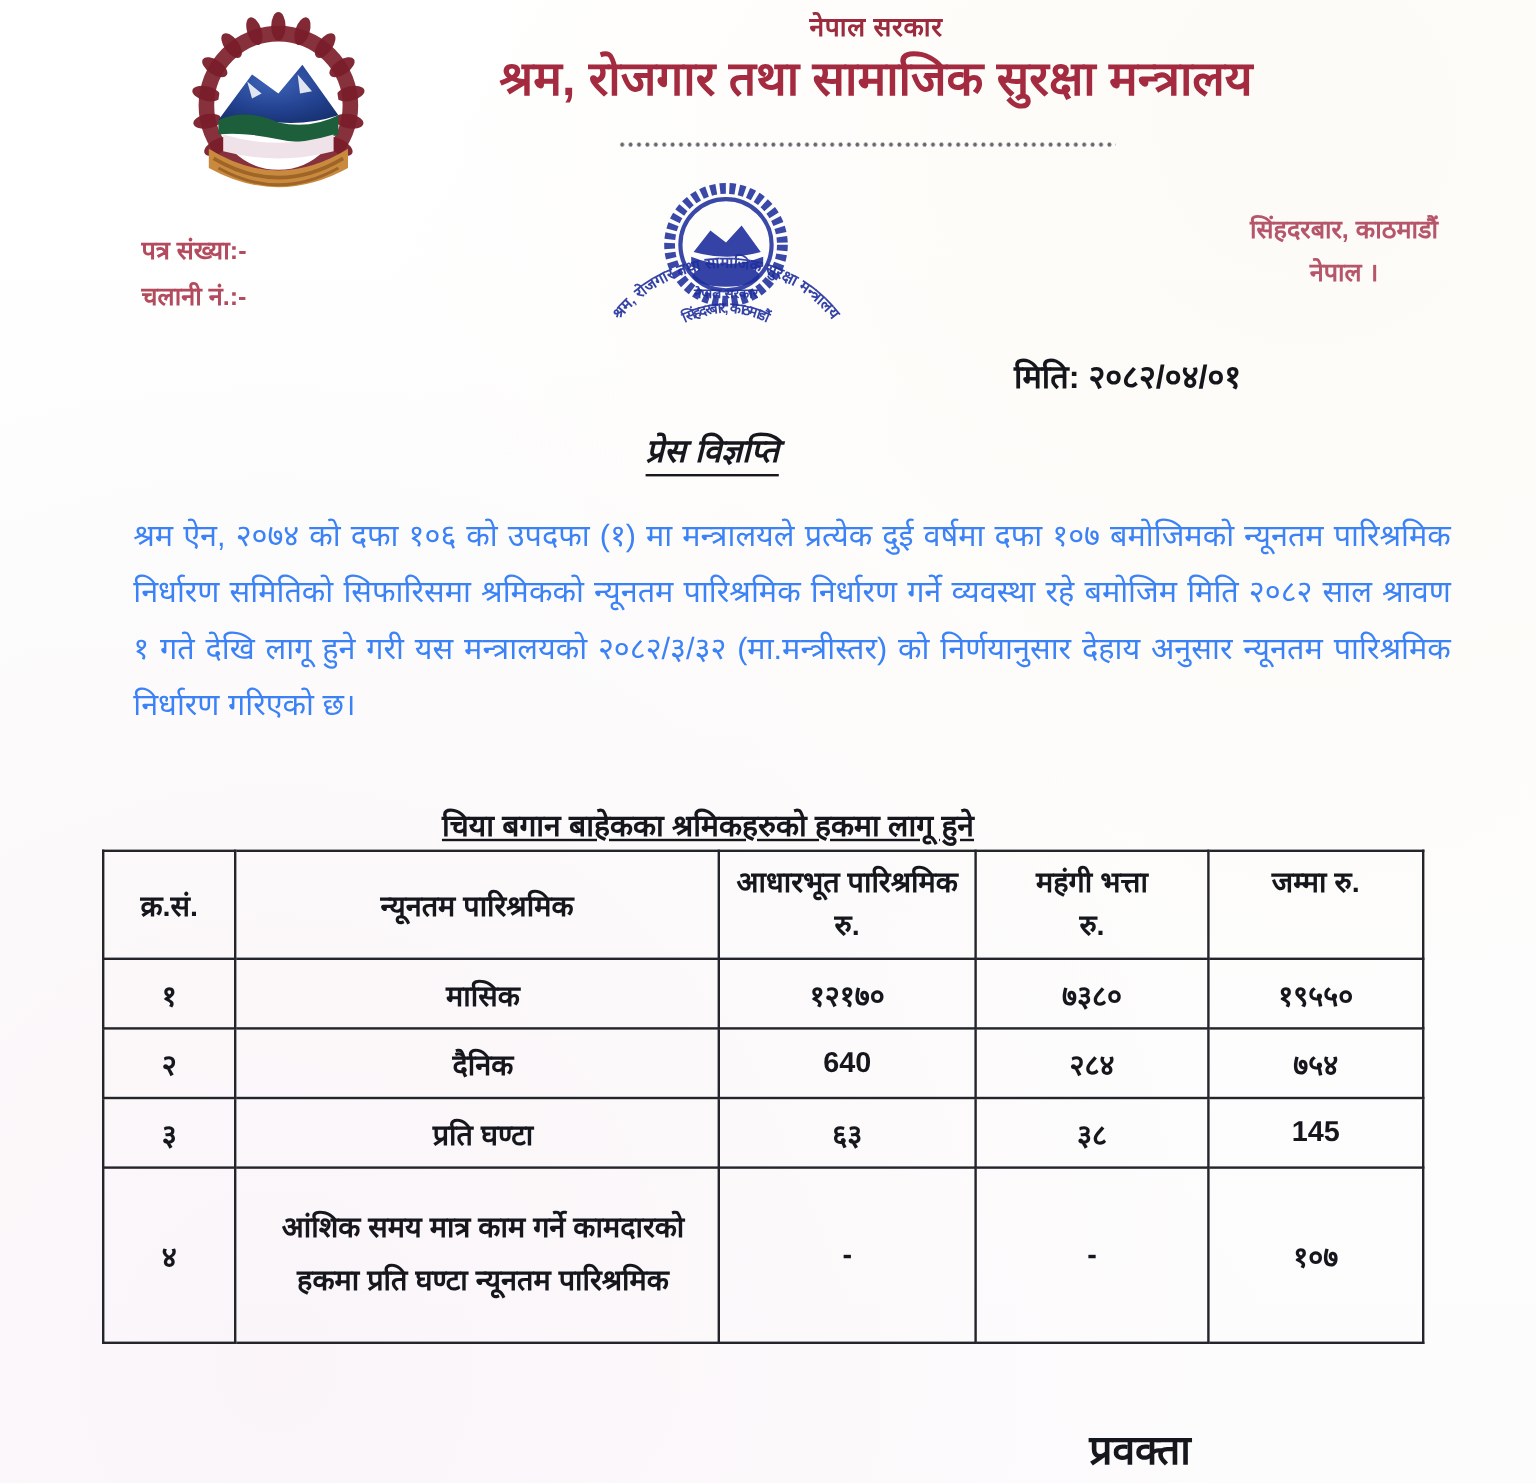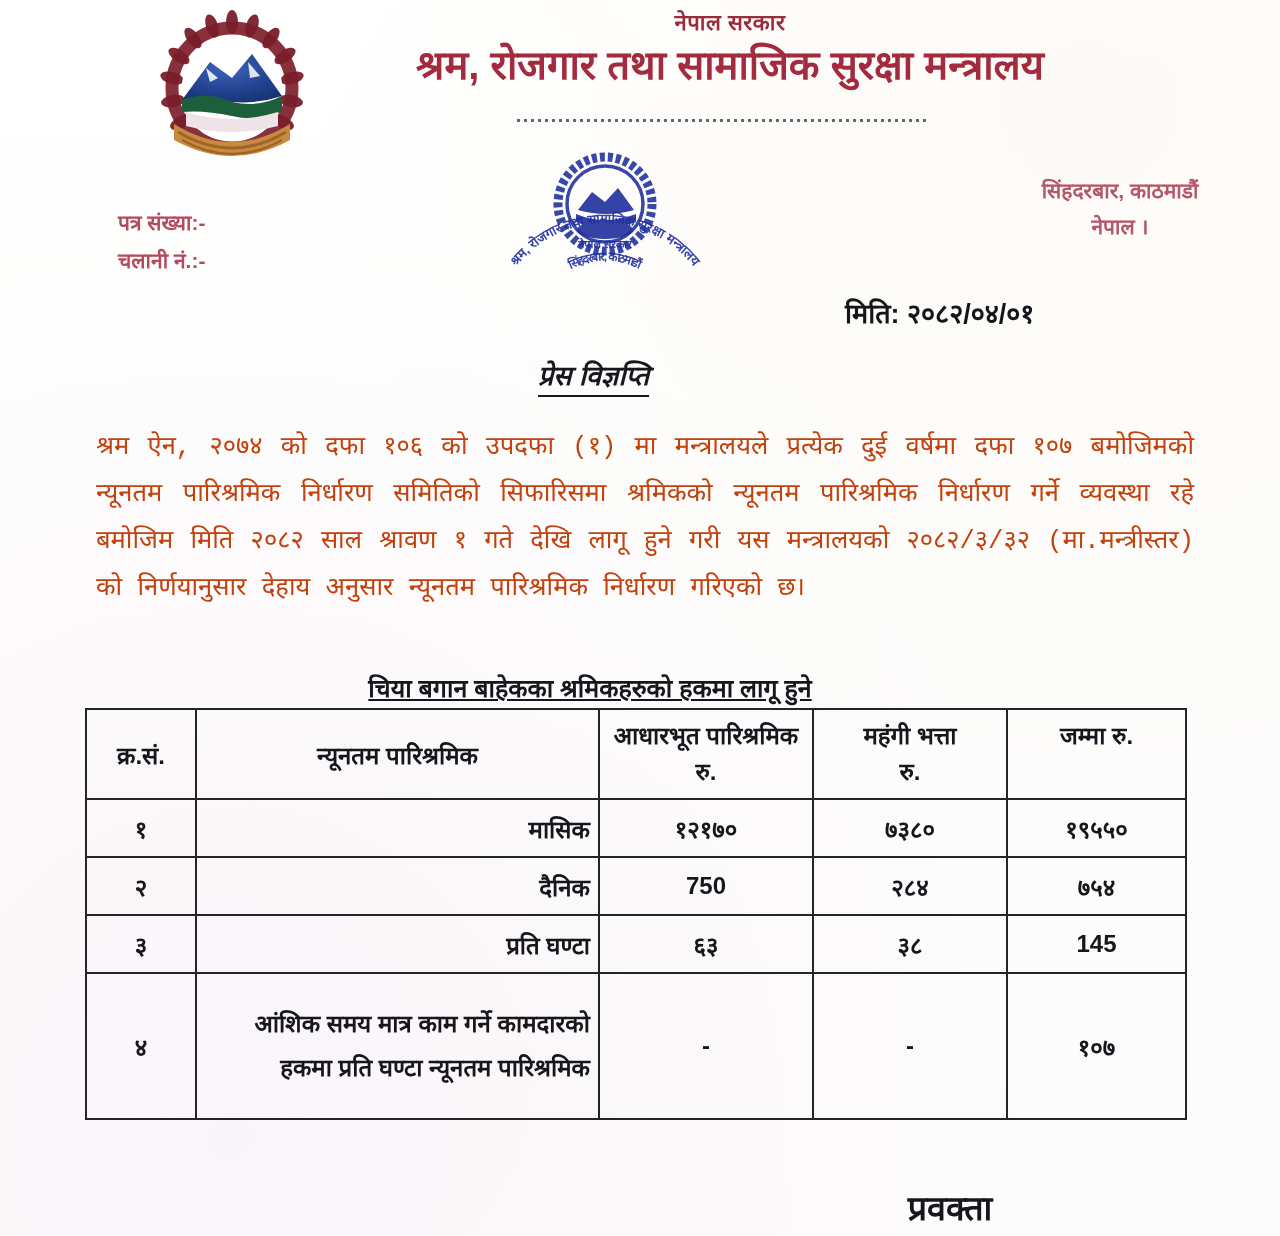--- a/index.html
+++ b/index.html
@@ -76,21 +76,20 @@
 
   
   .ref-line {
     position: absolute;
     left: 118px;
     font-size: 21px;
     font-weight: bold;
     color: #b34a5d;
     font-family: "Liberation Sans", sans-serif;
     white-space: nowrap;
-    margin-top: 14px;
   }
   #ref-patra { top: 194px; }
   #ref-chalani { top: 232px; }
 
   
   .addr-line {
     position: absolute;
     font-size: 21px;
     font-weight: bold;
     color: #b6566a;
@@ -133,28 +132,28 @@
     color: #16181e;
     font-family: "Liberation Sans", sans-serif;
     border-bottom: 2.5px solid #16181e;
     padding-bottom: 2px;
     white-space: nowrap;
   }
 
   
   #body-para {
     position: absolute;
-    left: 96px;
+    left: 111px;
     top: 424px;
     width: 1098px;
     font-size: 25.5px;
     line-height: 47px;
-    color: #c2410c;
+    color: #3b82f6;
     text-align: justify;
-    font-family: Liberation Mono, monospace;
+    font-family: Liberation Sans, sans-serif;
     font-weight: 500;
   }
 
   
   #table-caption {
     position: absolute;
     left: 85px;
     top: 670px;
     width: 1010px;
     text-align: center;
@@ -192,21 +191,21 @@
   #wage-table thead th.col-sn { vertical-align: middle; }
   #wage-table thead th.col-name { vertical-align: middle; }
   .col-sn    { width: 92px;  }
   .col-name  { width: 385px; }
   .col-basic { width: 196px; }
   .col-allow { width: 176px; }
   .col-total { width: 161px; }
 
   #wage-table tbody td { height: 48px; }
   #wage-table tbody td.c-sn { text-align: center; }
-  #wage-table tbody td.c-name { text-align: right; padding-left: 18px; }
+  #wage-table tbody td.c-name { text-align: center; padding-left: 18px; }
   #wage-table tbody td.c-num { text-align: center; }
   #wage-table tbody tr.tall td { height: 136px; vertical-align: middle; }
   #wage-table tbody tr.tall td.c-name {
     line-height: 44px;
     vertical-align: middle;
   }
 
   
   #spokesperson {
     position: absolute;
@@ -345,21 +344,21 @@
       <tr>
         <td class="c-sn">१</td>
         <td class="c-name">मासिक</td>
         <td class="c-num">१२१७०</td>
         <td class="c-num">७३८०</td>
         <td class="c-num">१९५५०</td>
       </tr>
       <tr>
         <td class="c-sn">२</td>
         <td class="c-name">दैनिक</td>
-        <td class="c-num">750</td>
+        <td class="c-num">640</td>
         <td class="c-num">२८४</td>
         <td class="c-num">७५४</td>
       </tr>
       <tr>
         <td class="c-sn">३</td>
         <td class="c-name">प्रति घण्टा</td>
         <td class="c-num">६३</td>
         <td class="c-num">३८</td>
         <td class="c-num">145</td>
       </tr>

